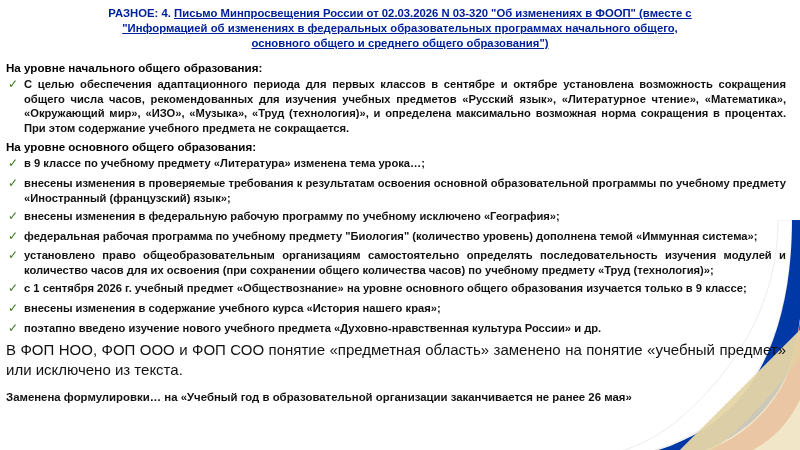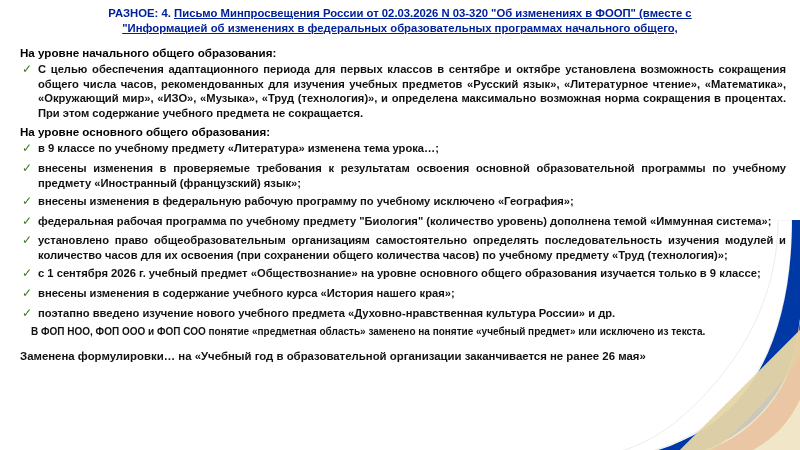--- a/index.html
+++ b/index.html
@@ -49,21 +49,21 @@
     font-size: 11.3px;
     line-height: 1.33;
   }
   .title-block .t-plain { color: #00209a; }
   .title-block .t-underline { text-decoration: underline; }
 
   
   .content {
     position: relative;
     z-index: 2;
-    padding: 4px 14px 0 20px;
+    padding: 4px 14px 0 6px;
     color: #111111;
     font-size: 11.2px;
     line-height: 1.3;
   }
   .section-head {
     font-weight: bold;
     font-size: 11.6px;
     margin: 3px 0 2px 0;
     color: #000000;
   }
@@ -82,25 +82,24 @@
     padding-left: 2px;
   }
   .bullet-text {
     flex: 1 1 auto;
     text-align: justify;
     text-justify: inter-word;
     hyphens: none;
     font-weight: bold;
   }
   .strong-note {
-    font-weight: bold;
-    font-size: 10px;
+    font-weight: normal;
+    font-size: 15px;
     margin-top: 3px;
     text-align: justify;
-    margin-left: 11px;
   }
   .final-note {
     font-weight: bold;
     font-size: 11.4px;
     margin-top: 11px;
   }
 </style>
 </head>
 <body>
 
@@ -115,20 +114,21 @@
 <div class="corner-fold">
   <svg width="120" height="120" viewBox="0 0 120 120" xmlns="http://www.w3.org/2000/svg" aria-hidden="true">
     <path d="M120 0 L120 120 L0 120 Z" fill="#efe2bd" opacity="0.85"></path>
     <path d="M120 28 C96 60 72 88 34 120 L0 120 L120 0 Z" fill="#e3d19f" opacity="0.7"></path>
   </svg>
 </div>
 
 <div class="title-block">
   <span class="t-plain">РАЗНОЕ: 4. </span><span class="t-underline">Письмо Минпросвещения России от 02.03.2026 N 03-320 "Об изменениях в ФООП" (вместе с</span><br>
   <span class="t-underline">"Информацией об изменениях в федеральных образовательных программах начального общего,</span><br>
+  <span class="t-underline">основного общего и среднего общего образования")</span>
 </div>
 
 <div class="content">
 
   <div class="section-head">На уровне начального общего образования:</div>
 
   <div class="bullet-row">
     <span class="bullet-mark">✓</span>
     <span class="bullet-text">С целью обеспечения адаптационного периода для первых классов в сентябре и октябре установлена возможность сокращения общего числа часов, рекомендованных для изучения учебных предметов «Русский язык», «Литературное чтение», «Математика», «Окружающий мир», «ИЗО», «Музыка», «Труд (технология)», и определена максимально возможная норма сокращения в процентах. При этом содержание учебного предмета не сокращается.</span>
   </div>

